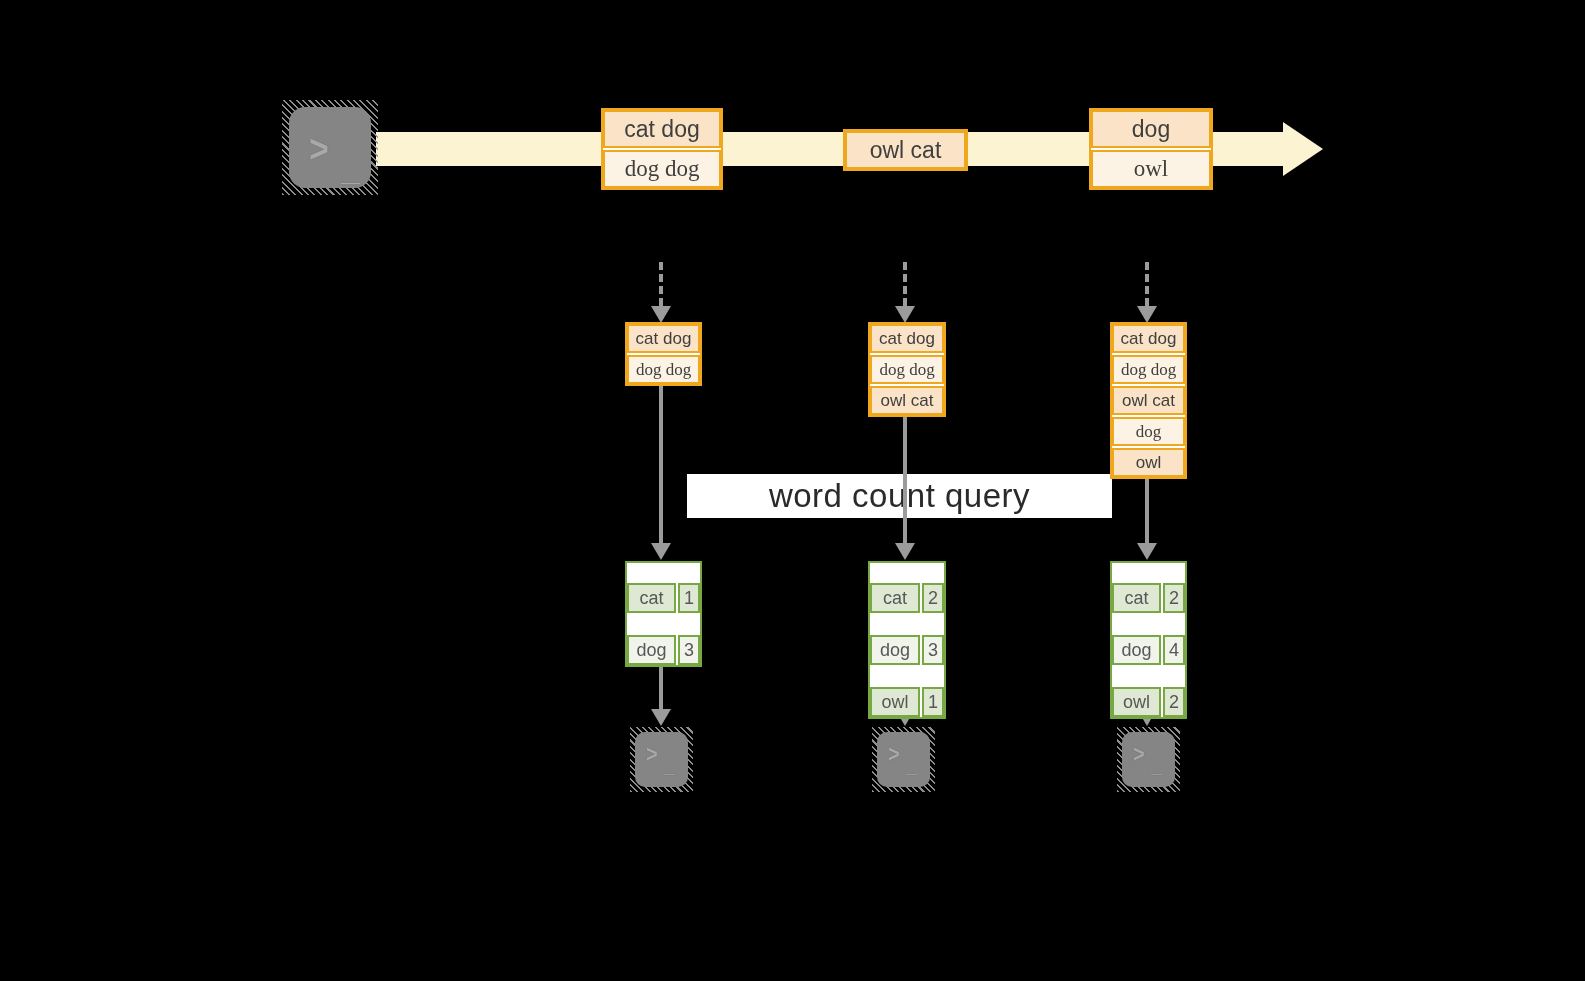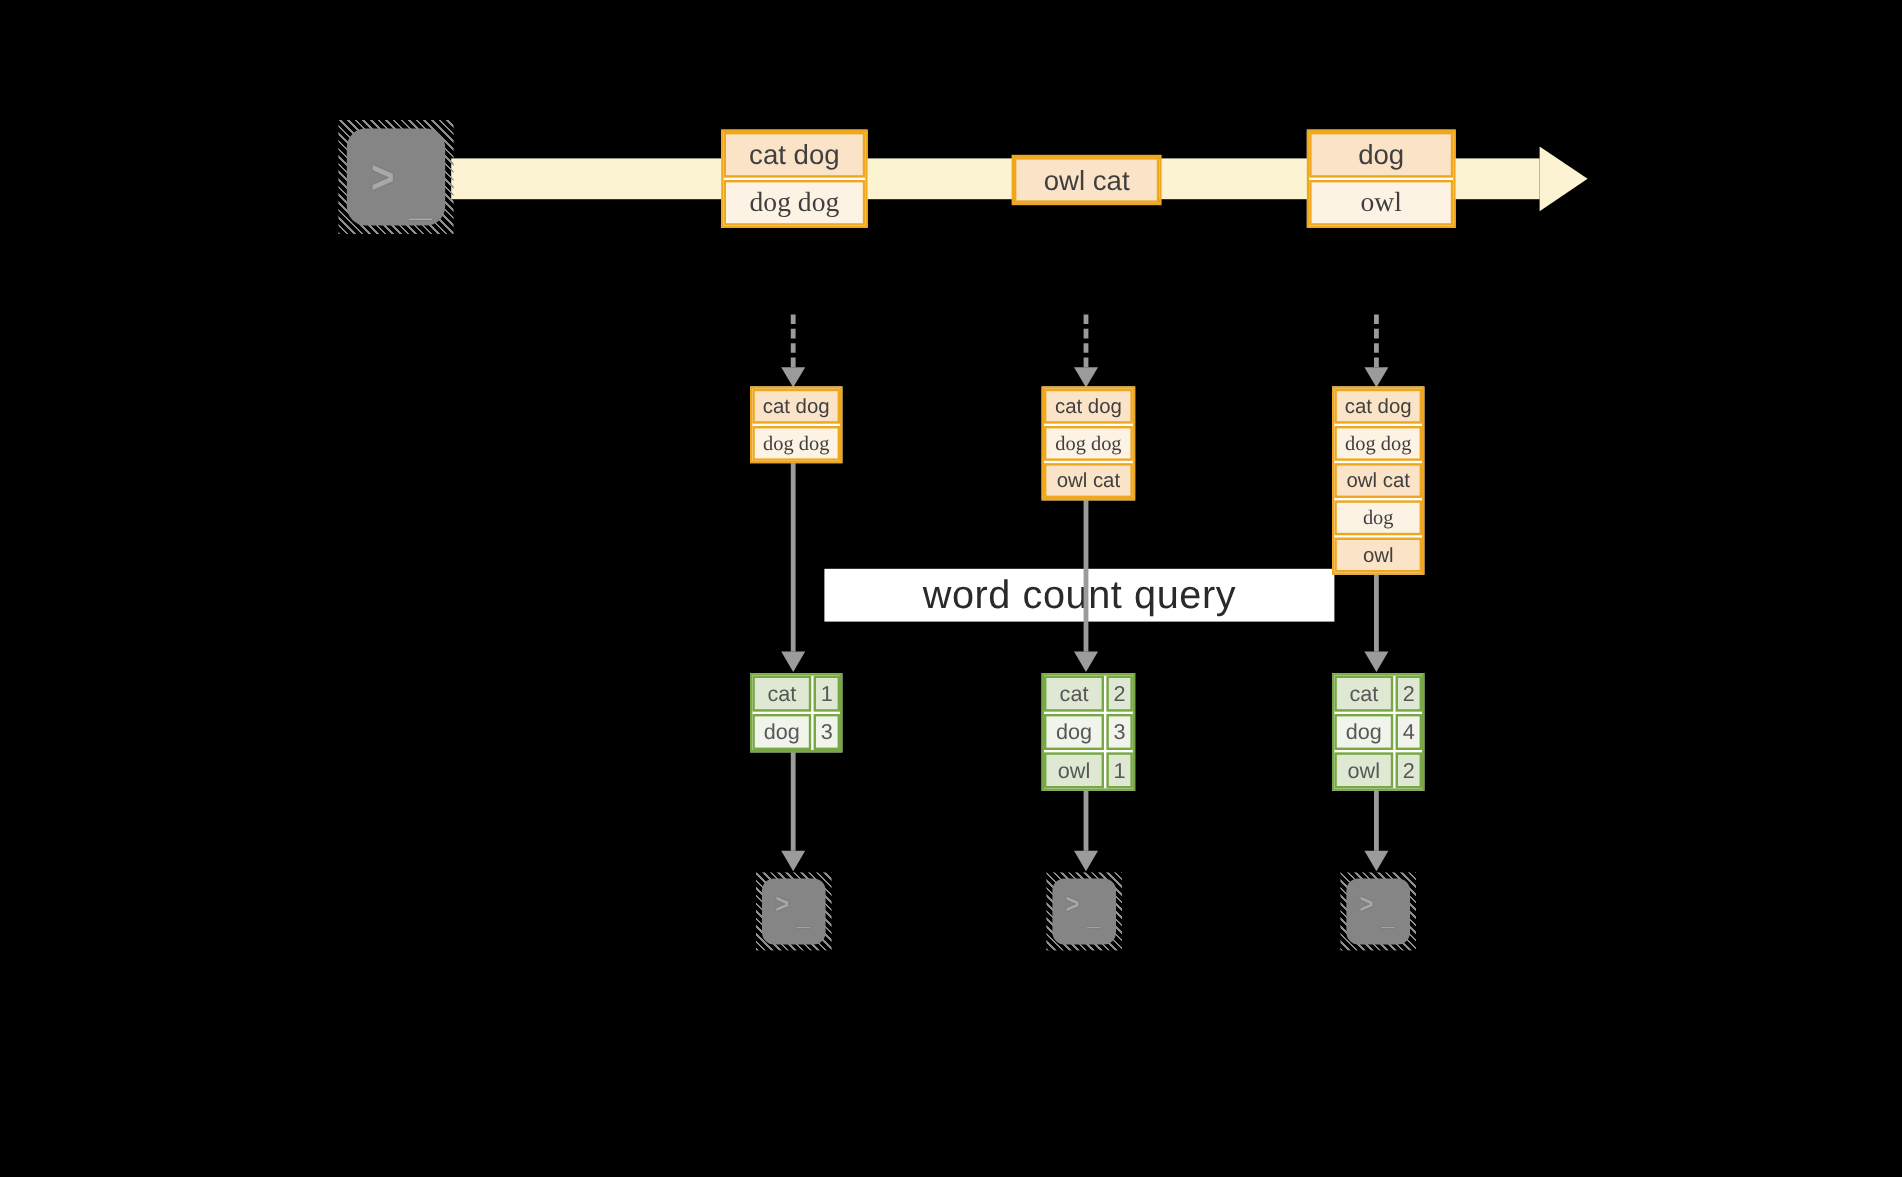--- a/index.html
+++ b/index.html
@@ -26,21 +26,21 @@
   .row.dark{background:var(--peach-dark);}
   .row.light{background:var(--peach-light);font-family:Liberation Serif, serif;}
   .batch .row{height:34px;font-size:23px;}
   .single .row{height:34px;font-size:23px;}
   .stack .row{height:25px;font-size:17px;}
 
   
   .gtable{position:absolute;display:grid;gap:2px;background:#fff;
           border:2px solid var(--green);grid-template-columns:1fr 22px;z-index:4;}
   .gtable .cell{border:2px solid var(--green);display:flex;align-items:center;justify-content:center;
-                height:26px;font-size:18px;color:var(--table-ink);}
+                height:26px;font-size:18px;color:var(--table-ink);margin-top:20px;}
   .cell.gdark{background:var(--cell-dark);}
   .cell.glight{background:var(--cell-light);}
 
   
   .dash-line{position:absolute;width:0;border-left:4px dashed var(--arrow-gray);z-index:3;}
   .sline{position:absolute;width:4px;background:var(--arrow-gray);z-index:3;}
   .head-down{position:absolute;width:0;height:0;z-index:3;
              border-left:10px solid transparent;border-right:10px solid transparent;
              border-top:17px solid var(--arrow-gray);}
 

